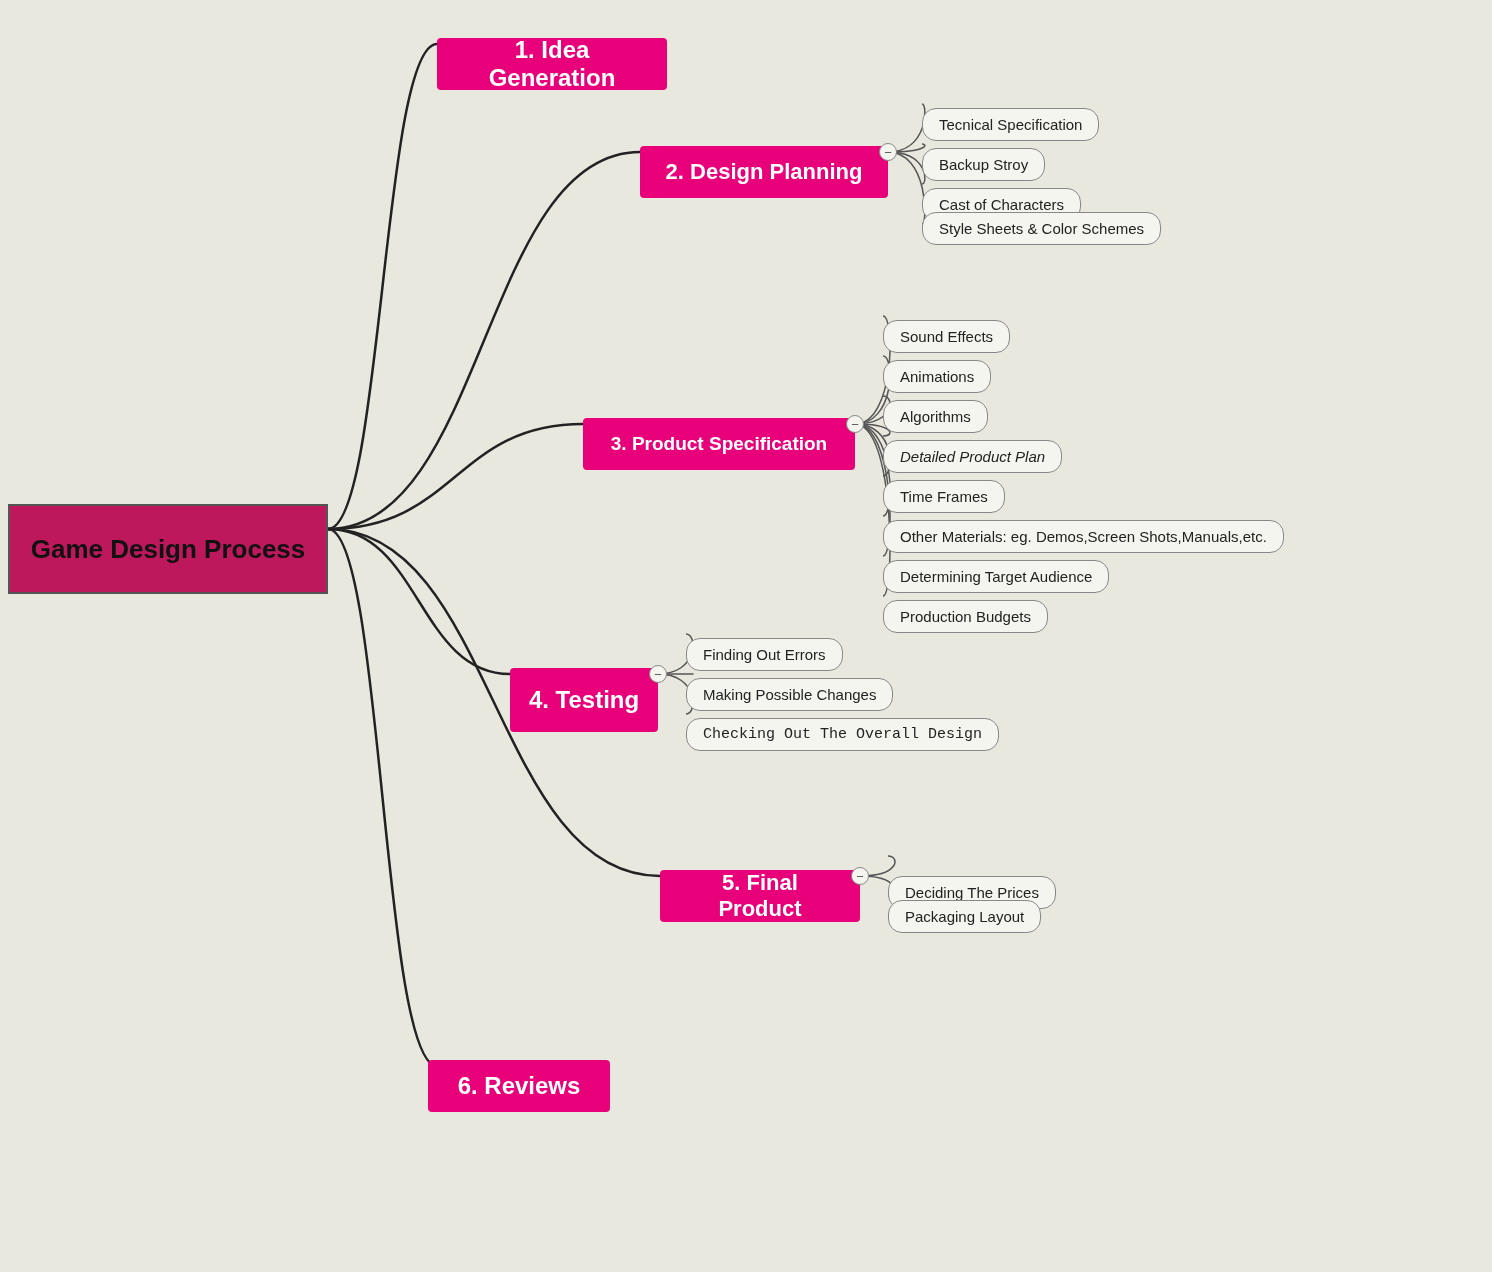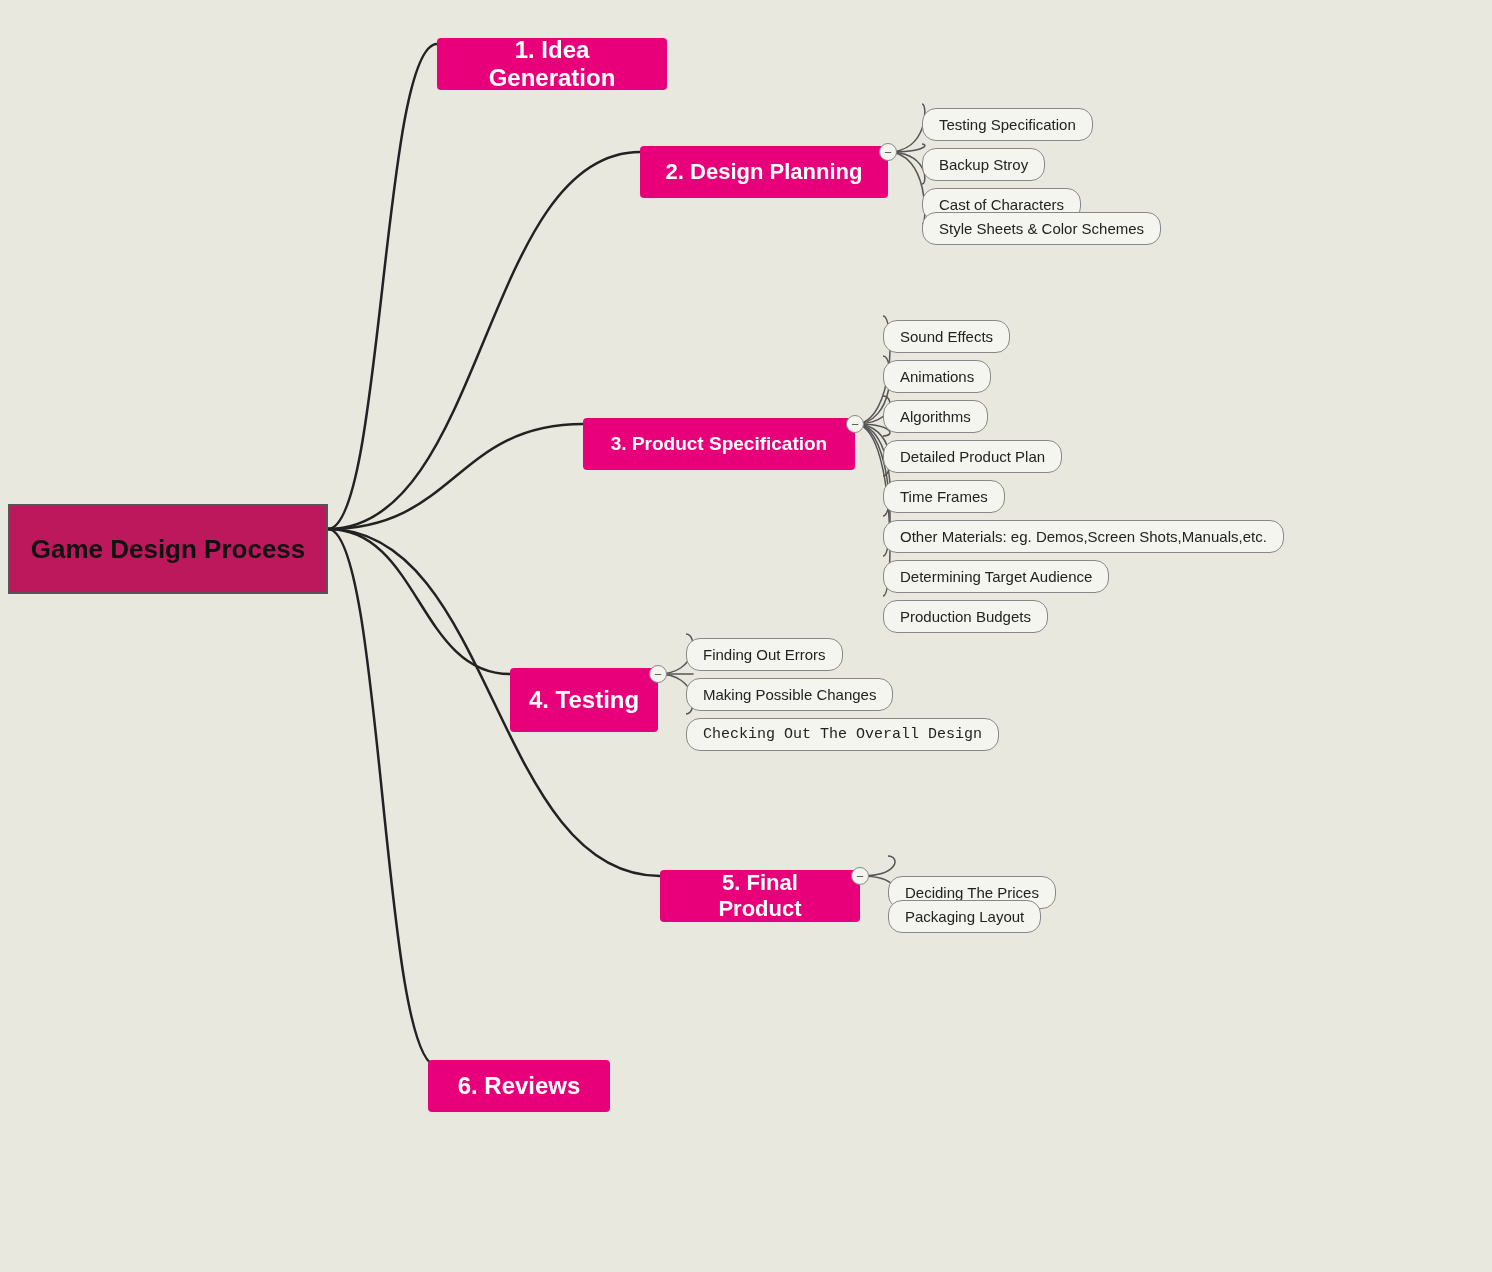--- a/index.html
+++ b/index.html
@@ -98,30 +98,30 @@
   </svg>
 
 <div class="node root-node">
   <span>Game Design Process</span>
 </div>
 
 <div id="branches-container">
     <div class="node branch-node" style="left: 437px; top: 18px; width: 230px; height: 52px; font-size: 24px;">1.  Idea Generation</div>
     <div class="node branch-node" style="left: 640px; top: 126px; width: 248px; height: 52px; font-size: 22px;">2.  Design Planning</div>
     <div class="collapse-btn" style="left: 879px; top: 143px;">−</div>
-    <div class="node leaf-node" style="left: 922px; top: 88px;">Testing Specification</div>
+    <div class="node leaf-node" style="left: 922px; top: 88px;">Tecnical Specification</div>
     <div class="node leaf-node" style="left: 922px; top: 128px;">Backup Stroy</div>
     <div class="node leaf-node" style="left: 922px; top: 168px;">Cast of Characters</div>
     <div class="node leaf-node" style="left: 922px; top: 192px;">Style Sheets &amp; Color Schemes</div>
     <div class="node branch-node" style="left: 583px; top: 398px; width: 272px; height: 52px; font-size: 19px;">3. Product Specification</div>
     <div class="collapse-btn" style="left: 846px; top: 415px;">−</div>
     <div class="node leaf-node" style="left: 883px; top: 300px;">Sound Effects</div>
     <div class="node leaf-node" style="left: 883px; top: 340px;">Animations</div>
     <div class="node leaf-node" style="left: 883px; top: 380px;">Algorithms</div>
-    <div class="node leaf-node" style="left: 883px; top: 420px;">Detailed Product Plan</div>
+    <div class="node leaf-node" style="left: 883px; top: 420px; font-style: italic;">Detailed Product Plan</div>
     <div class="node leaf-node" style="left: 883px; top: 460px;">Time Frames</div>
     <div class="node leaf-node" style="left: 883px; top: 500px;">Other Materials: eg. Demos,Screen Shots,Manuals,etc.</div>
     <div class="node leaf-node" style="left: 883px; top: 540px;">Determining Target Audience</div>
     <div class="node leaf-node" style="left: 883px; top: 580px;">Production Budgets</div>
     <div class="node branch-node" style="left: 510px; top: 648px; width: 148px; height: 64px; font-size: 24px;">4.  Testing</div>
     <div class="collapse-btn" style="left: 649px; top: 665px;">−</div>
     <div class="node leaf-node" style="left: 686px; top: 618px;">Finding Out Errors</div>
     <div class="node leaf-node" style="left: 686px; top: 658px;">Making Possible Changes</div>
     <div class="node leaf-node" style="left: 686px; top: 698px; font-family: Liberation Mono, monospace;">Checking Out The Overall Design</div>
     <div class="node branch-node" style="left: 660px; top: 850px; width: 200px; height: 52px; font-size: 22px;">5. Final Product</div>

